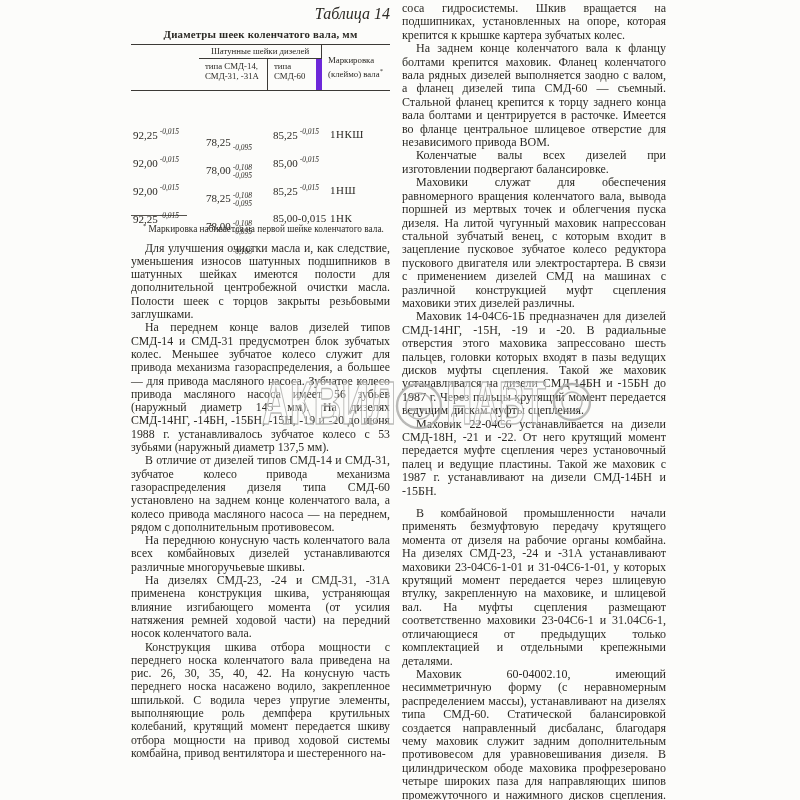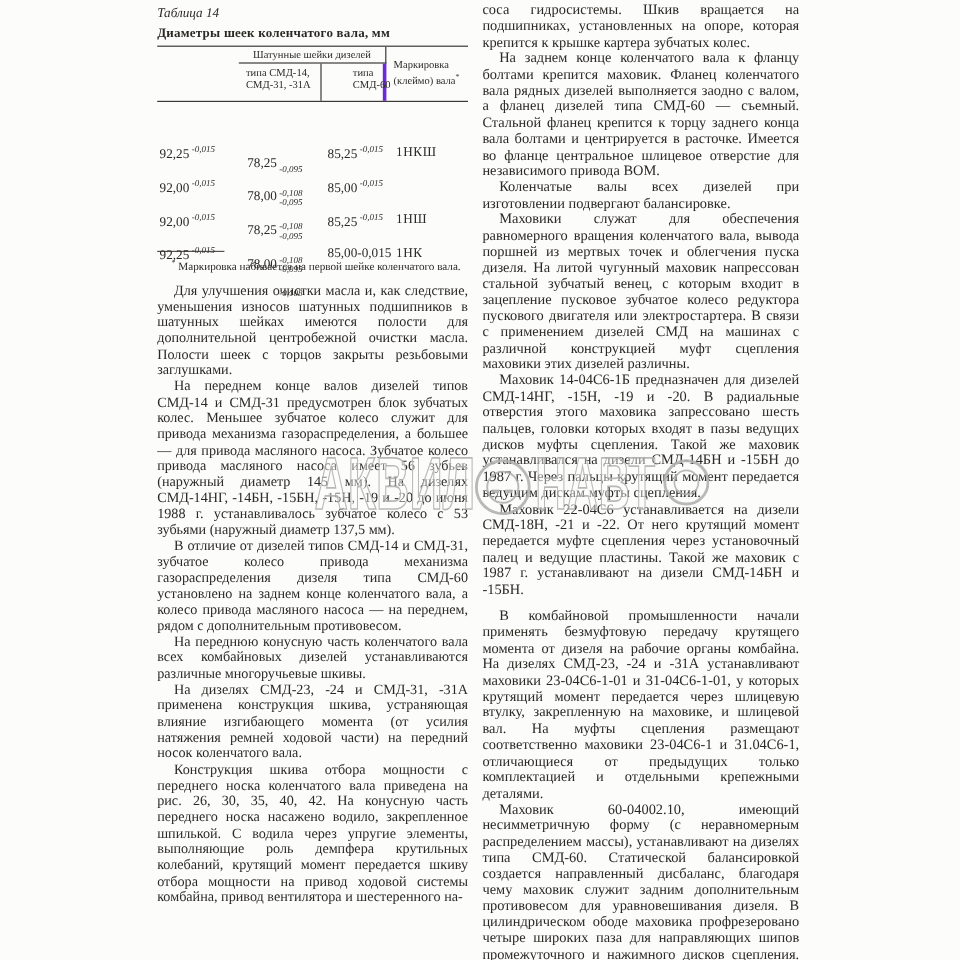--- a/index.html
+++ b/index.html
@@ -5,34 +5,34 @@
   html,body{margin:0;padding:0;}
   body{
     width:800px;height:800px;position:relative;overflow:hidden;
     background:#fcfcfa;color:#2b2924;
     font-family:"Liberation Serif", serif;
   }
   .col{position:absolute;}
   #left-col{left:131px;top:4px;width:259px;}
   #right-col{left:402px;top:2px;width:264px;}
 
-  .tbl-caption{font-style:italic;font-size:11px;margin:1px 0 5px 0;}
-  .tbl-title{font-weight:bold;font-size:10.8px;text-align:left;letter-spacing:.2px;margin:0 0 4px 0;}
+  .tbl-caption{font-style:italic;font-size:16px;text-align:right;margin:1px 0 5px 0;}
+  .tbl-title{font-weight:bold;font-size:10.8px;text-align:center;letter-spacing:.2px;margin:0 0 4px 0;}
 
   .tbl{width:259px;}
   .tbl-head{
     display:grid;grid-template-columns:68px 69px 54px 68px;grid-template-rows:14px 31px;
     border-top:1px solid #3c3a36;border-bottom:1px solid #3c3a36;
     font-size:8.8px;line-height:9.6px;
   }
   .h{padding:1px 3px;}
   .h-c1{grid-column:1;grid-row:1/3;border-right:1px solid #3c3a36;display:flex;align-items:center;}
   .h-group{grid-column:2/4;grid-row:1;border-bottom:1px solid #3c3a36;border-right:1px solid #3c3a36;text-align:center;display:flex;align-items:center;justify-content:center;}
   .h-c2{grid-column:2;grid-row:2;border-right:1px solid #3c3a36;padding-left:6px;padding-top:3px;}
-  .h-c3{grid-column:3;grid-row:2;border-right:3px solid #6d28d9;padding-left:6px;padding-top:3px;margin-left:20px;}
+  .h-c3{grid-column:3;grid-row:2;border-right:6px solid #6d28d9;padding-left:6px;padding-top:3px;}
   .h-c4{grid-column:4;grid-row:1/3;display:flex;align-items:center;padding-left:6px;}
   .note-sup{font-size:6.5px;vertical-align:4px;}
 
   .tbl-body{padding-top:4px;}
   .t-row{display:grid;grid-template-columns:68px 69px 54px 68px;height:28px;align-items:center;font-size:11px;}
   .t-cell{white-space:nowrap;}
   .t-cell.c1{padding-left:2px;}
   .t-cell.c2{padding-left:7px;margin-top:41px;}
   .t-cell.c3{padding-left:5px;}
   .t-cell.c4{padding-left:8px;letter-spacing:.5px;}

